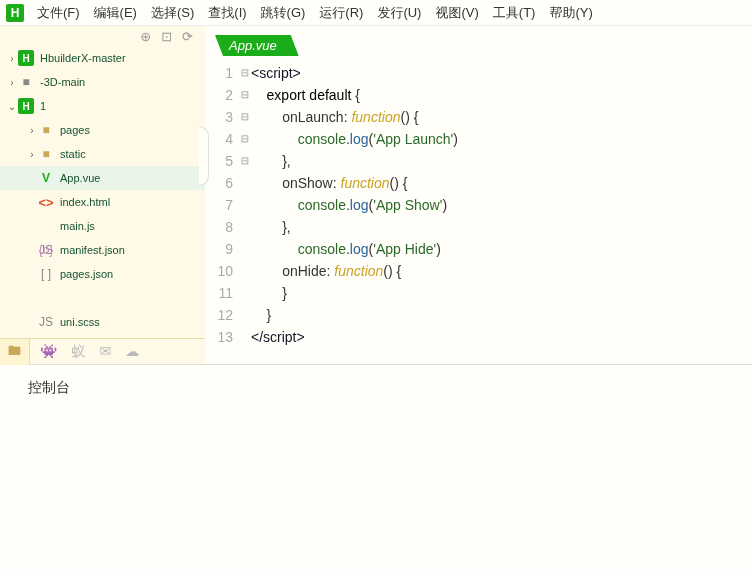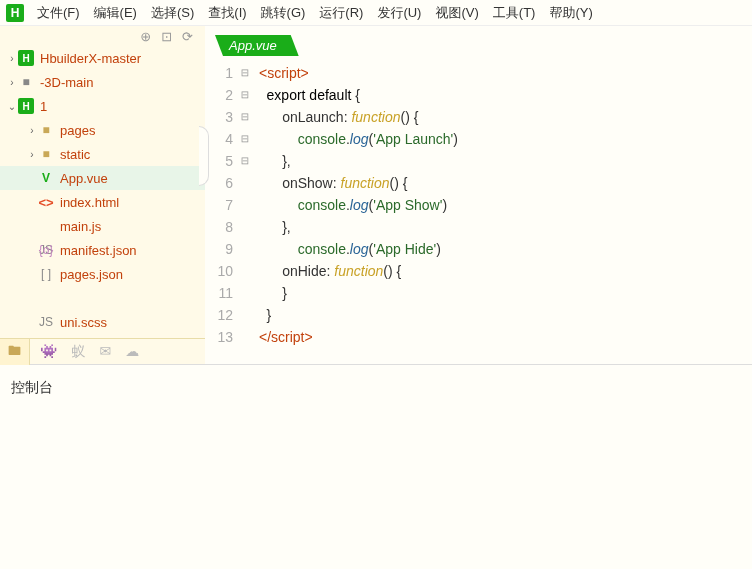--- a/index.html
+++ b/index.html
@@ -17,43 +17,43 @@
 .chev { width:12px; display:inline-flex; justify-content:center; color:#666; font-size:10px; }
 .ic { width:16px; height:16px; display:inline-flex; align-items:center; justify-content:center; margin-right:6px; font-size:12px; border-radius:2px; }
 .ic-h { background:#1aad19; color:#fff; font-weight:bold; font-size:10px; }
 .ic-fold { color:#c9a857; }
 .ic-fold-g { color:#888; }
 .ic-vue { color:#1aad19; font-weight:bold; }
 .ic-html { color:#e44d26; font-weight:bold; font-size:13px; }
 .ic-js { color:#888;margin-top:48px; }
 .ic-json { color:#c586c0; }
 .ic-brackets { color:#888; }
-.tlabel { font-size:13px; color:#c2410c; overflow:hidden; text-overflow:ellipsis; }
+.tlabel { font-size:11px; color:#14532d; overflow:hidden; text-overflow:ellipsis; }
 .editor { flex:1; background:#fffef8; display:flex; flex-direction:column; }
 .tabs { height:30px; display:flex; align-items:flex-end; padding-left:14px; padding-top:4px; }
 .tab { background:#1aad19; color:#fff; font-style:italic; padding:3px 22px 3px 14px; font-size:13px; clip-path:polygon(0 0,calc(100% - 8px) 0,100% 100%,8px 100%); margin-left:-4px; }
 .code { flex:1; display:flex; font-family:Consolas,monospace; font-size:14px; padding-top:6px; position:relative; }
 .gutter { width:34px; text-align:right; color:#aaa; padding-right:6px; line-height:22px; }
 .fold { width:12px; line-height:22px; color:#999; font-size:10px; text-align:center; }
 .codelines { flex:1; line-height:22px; }
 .codelines .ln { white-space:pre; }
-.t-tag { color:#c2410c;margin-left:8px; }
+.t-tag { color:#0f172a; }
 .t-kw { color:#000000; }
 .t-id { color:#333; }
 .t-fn { color:#c9a227; font-style:italic; }
 .t-p { color:#333; }
 .t-obj { color:#2b6a2b; }
 .t-str { color:#2b6a2b;margin-top:20px; }
-.t-mth { color:#2a6496;font-style:italic; }
+.t-mth { color:#2a6496; }
 .half { position:absolute; left:-6px; top:70px; width:10px; height:60px; border:1px solid #ddd; border-left:none; border-radius:0 30px 30px 0; background:#fffef8; }
 .bottom-icons { display:flex; align-items:center; height:26px; border-top:1px solid #e8dca8; background:#fffae8; }
 .bottom-icons .grp { display:flex; gap:14px; padding-left:10px; color:#bbb; font-size:14px; }
 .bottom-icons .sel { width:30px; height:26px; display:flex; align-items:center; justify-content:center; background:#fff4d0; color:#c9a857; border-right:1px solid #e8dca8; }
 .console { height:205px; background:#fffef8; border-top:1px solid #ddd; }
-.console-tab { display:inline-block; margin:14px 0 0 11px; padding-bottom:6px; font-size:14px; border-bottom:2px solid transparent; }
+.console-tab { display:inline-block; margin:14px 0 0 28px; padding-bottom:6px; font-size:14px; border-bottom:2px solid transparent; }
 </style>
 </head>
 <body>
 
 <div class="menubar">
   <div class="logo">H</div>
   <div id="menu-host" style="display: flex; align-items: flex-end;">
       <span class="mitem">文件(F)</span>
       <span class="mitem">编辑(E)</span>
       <span class="mitem">选择(S)</span>

